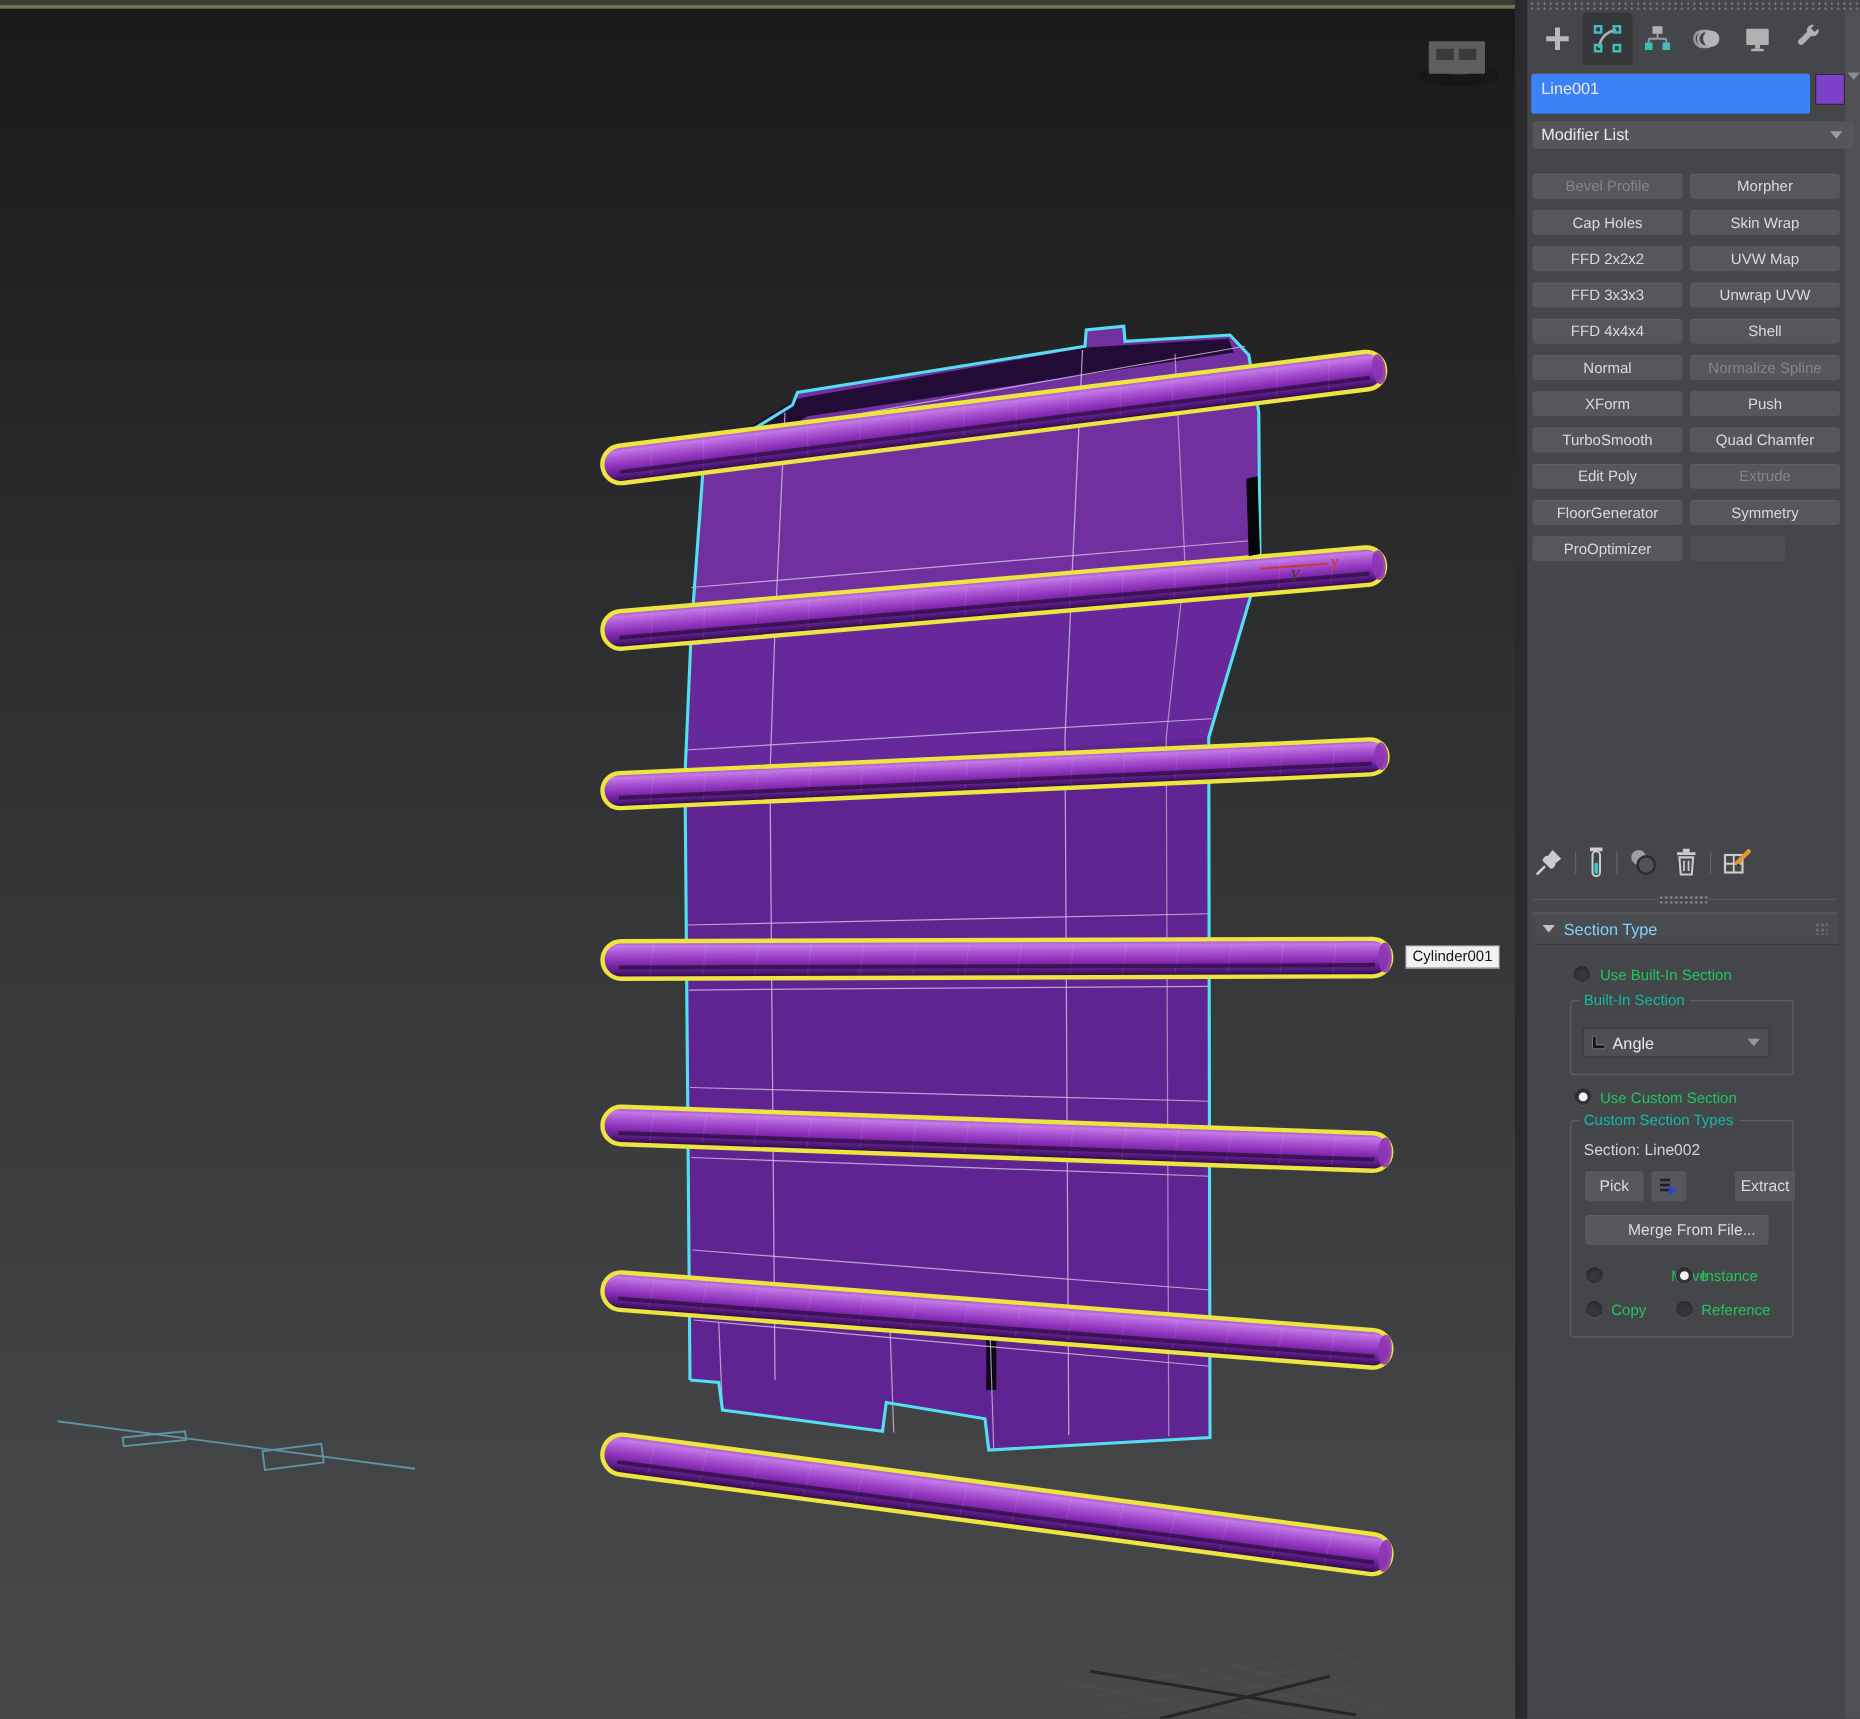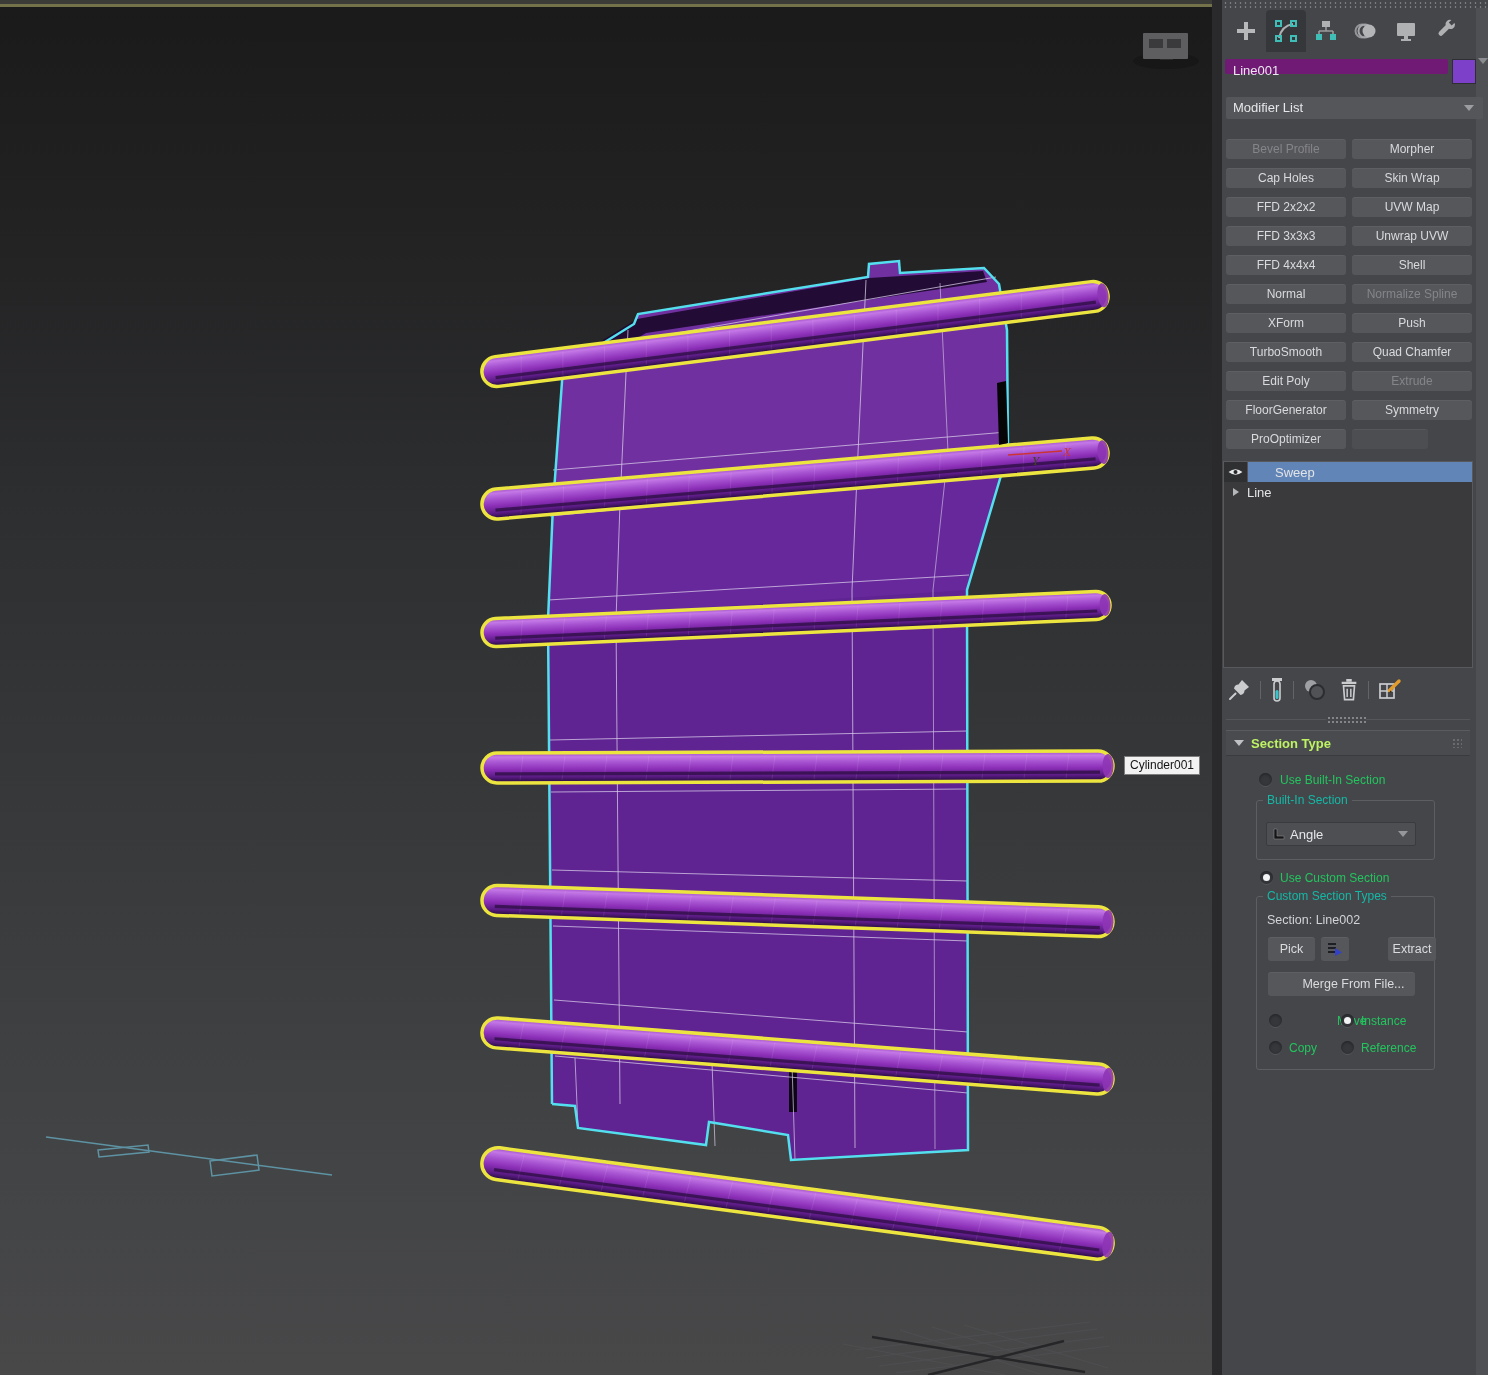--- a/index.html
+++ b/index.html
@@ -19,21 +19,21 @@
   #panel{position:absolute;left:1222px;top:0;width:266px;height:1375px;background:#45464a;color:#d2d3d5;font-size:12px;}
   #panel-grip{position:absolute;left:0;top:0;width:266px;height:8px;
     background-image:radial-gradient(#7b7c80 1px,transparent 1.2px);background-size:5px 4px;background-position:1px 1px;}
   #scrollstrip{position:absolute;left:254px;top:8px;width:12px;height:1367px;background:#4f5054;}
   #scroll-arrow{position:absolute;left:256px;top:58px;width:0;height:0;border-left:5px solid transparent;border-right:5px solid transparent;border-top:6px solid #8b8c90;}
 
   .tabs{position:absolute;left:4px;top:10px;height:45px;display:flex;}
   .tab{width:40px;height:42px;display:flex;align-items:center;justify-content:center;}
   .tab.active{background:#36373b;border-radius:4px 4px 0 0;}
 
-  #objname{position:absolute;left:3px;top:59px;width:215px;height:15px;background:#701a75;border-radius:2px;
+  #objname{position:absolute;left:3px;top:59px;width:215px;height:32px;background:#3b82f6;border-radius:2px;
     color:#e8e9eb;font-size:13px;line-height:23px;padding-left:8px;}
   #objcolor{position:absolute;left:230px;top:59px;width:22px;height:23px;border:1px solid #2e2f33;}
 
   #modlist{position:absolute;left:4px;top:97px;width:250px;height:22px;background:#55565a;border-radius:2px;
     color:#e6e7e9;font-size:13px;line-height:22px;padding-left:7px;}
   #modlist .dd{position:absolute;right:9px;top:8px;width:0;height:0;border-left:5px solid transparent;border-right:5px solid transparent;border-top:6px solid #9c9da1;}
 
   #modifier-grid{position:absolute;left:4px;top:139px;display:grid;grid-template-columns:120px 120px;gap:9px 6px;}
   .modbtn{height:20px;line-height:20px;background:#56575b;border-radius:3px;text-align:center;font-size:12px;color:#d9dadc;
     box-shadow:inset 0 1px 0 rgba(255,255,255,.05);white-space:nowrap;overflow:hidden;}
@@ -53,21 +53,21 @@
   .tb-ico{display:flex;align-items:center;justify-content:center;}
 
   #grip-sep{position:absolute;left:4px;top:714px;width:244px;height:10px;}
   #grip-sep .line{position:absolute;left:0;top:5px;width:244px;height:1px;background:#55565a;}
   #grip-sep .dots{position:absolute;left:100px;top:1px;width:40px;height:8px;background:#45464a;
     background-image:radial-gradient(#84858a 1px,transparent 1.2px);background-size:4px 4px;background-position:1px 1px;}
 
   #rollout-header{position:absolute;left:4px;top:730px;width:244px;height:24px;background:#4a4b4f;
     border-top:1px solid #5a5b5f;border-bottom:1px solid #3a3b3f;display:flex;align-items:center;}
   #rollout-header .tri{width:0;height:0;border-left:5px solid transparent;border-right:5px solid transparent;border-top:6px solid #c0c1c5;margin:0 7px 0 8px;}
-  #rollout-header .title{font-size:13px;font-weight:bold;color:#bef264;}
+  #rollout-header .title{font-size:13px;font-weight:normal;color:#7dd3fc;}
   #rollout-header .gridico{position:absolute;right:8px;top:7px;width:10px;height:10px;
     background-image:radial-gradient(#6a6b6f 1.1px,transparent 1.3px);background-size:4px 4px;}
 
   .radio{width:13px;height:13px;border-radius:50%;background:#36373b;box-shadow:inset 0 1px 3px #212225,0 1px 0 #55565a;position:absolute;}
   .radio.sel::after{content:'';position:absolute;left:3px;top:3px;width:7px;height:7px;border-radius:50%;background:#f2f3f5;}
   .rlabel{position:absolute;font-size:12px;color:#22c55e;white-space:nowrap;}
 
   .groupbox{position:absolute;border:1px solid #5d5e62;border-radius:3px;}
   .grouplabel{position:absolute;top:-8px;left:6px;background:#45464a;padding:0 4px;font-size:12px;color:#14b8a6;white-space:nowrap;}
 
@@ -392,36 +392,20 @@
         <div class="modbtn">TurboSmooth</div>
         <div class="modbtn">Quad Chamfer</div>
         <div class="modbtn">Edit Poly</div>
         <div class="modbtn disabled">Extrude</div>
         <div class="modbtn">FloorGenerator</div>
         <div class="modbtn">Symmetry</div>
         <div class="modbtn">ProOptimizer</div>
         <div class="modbtn empty"></div>
       </div>
 
-    <div id="stackbox">
-      <div class="stack-row">
-        <div class="rowfill"></div>
-        <span class="eye-cell">
-          <svg width="17" height="12" viewBox="0 0 22 14">
-            <path d="M2 7 Q11 0 20 7 Q11 14 2 7 Z" fill="#e9eaec"></path>
-            <circle cx="11" cy="7" r="2.6" fill="#26272b"></circle>
-          </svg>
-        </span>
-        <span class="stack-label">Sweep</span>
-      </div>
-      <div class="stack-row plain">
-        <span class="expander"></span>
-        <span class="stack-label">Line</span>
-      </div>
-    </div>
 
     <div id="stack-toolbar">
       <span class="tb-ico">
         <svg width="24" height="26" viewBox="0 0 24 26">
           <path d="M14 3 L21 10 L16.5 13.5 C16.5 16 15 17.5 12.5 18 L6 11.5 C6.5 9 8 7.5 10.5 7.5 Z" fill="#caccce"></path>
           <path d="M7.5 16.5 L2 22" stroke="#caccce" stroke-width="2" stroke-linecap="round"></path>
         </svg>
       </span>
       <span class="tb-sep"></span>
       <span class="tb-ico">

